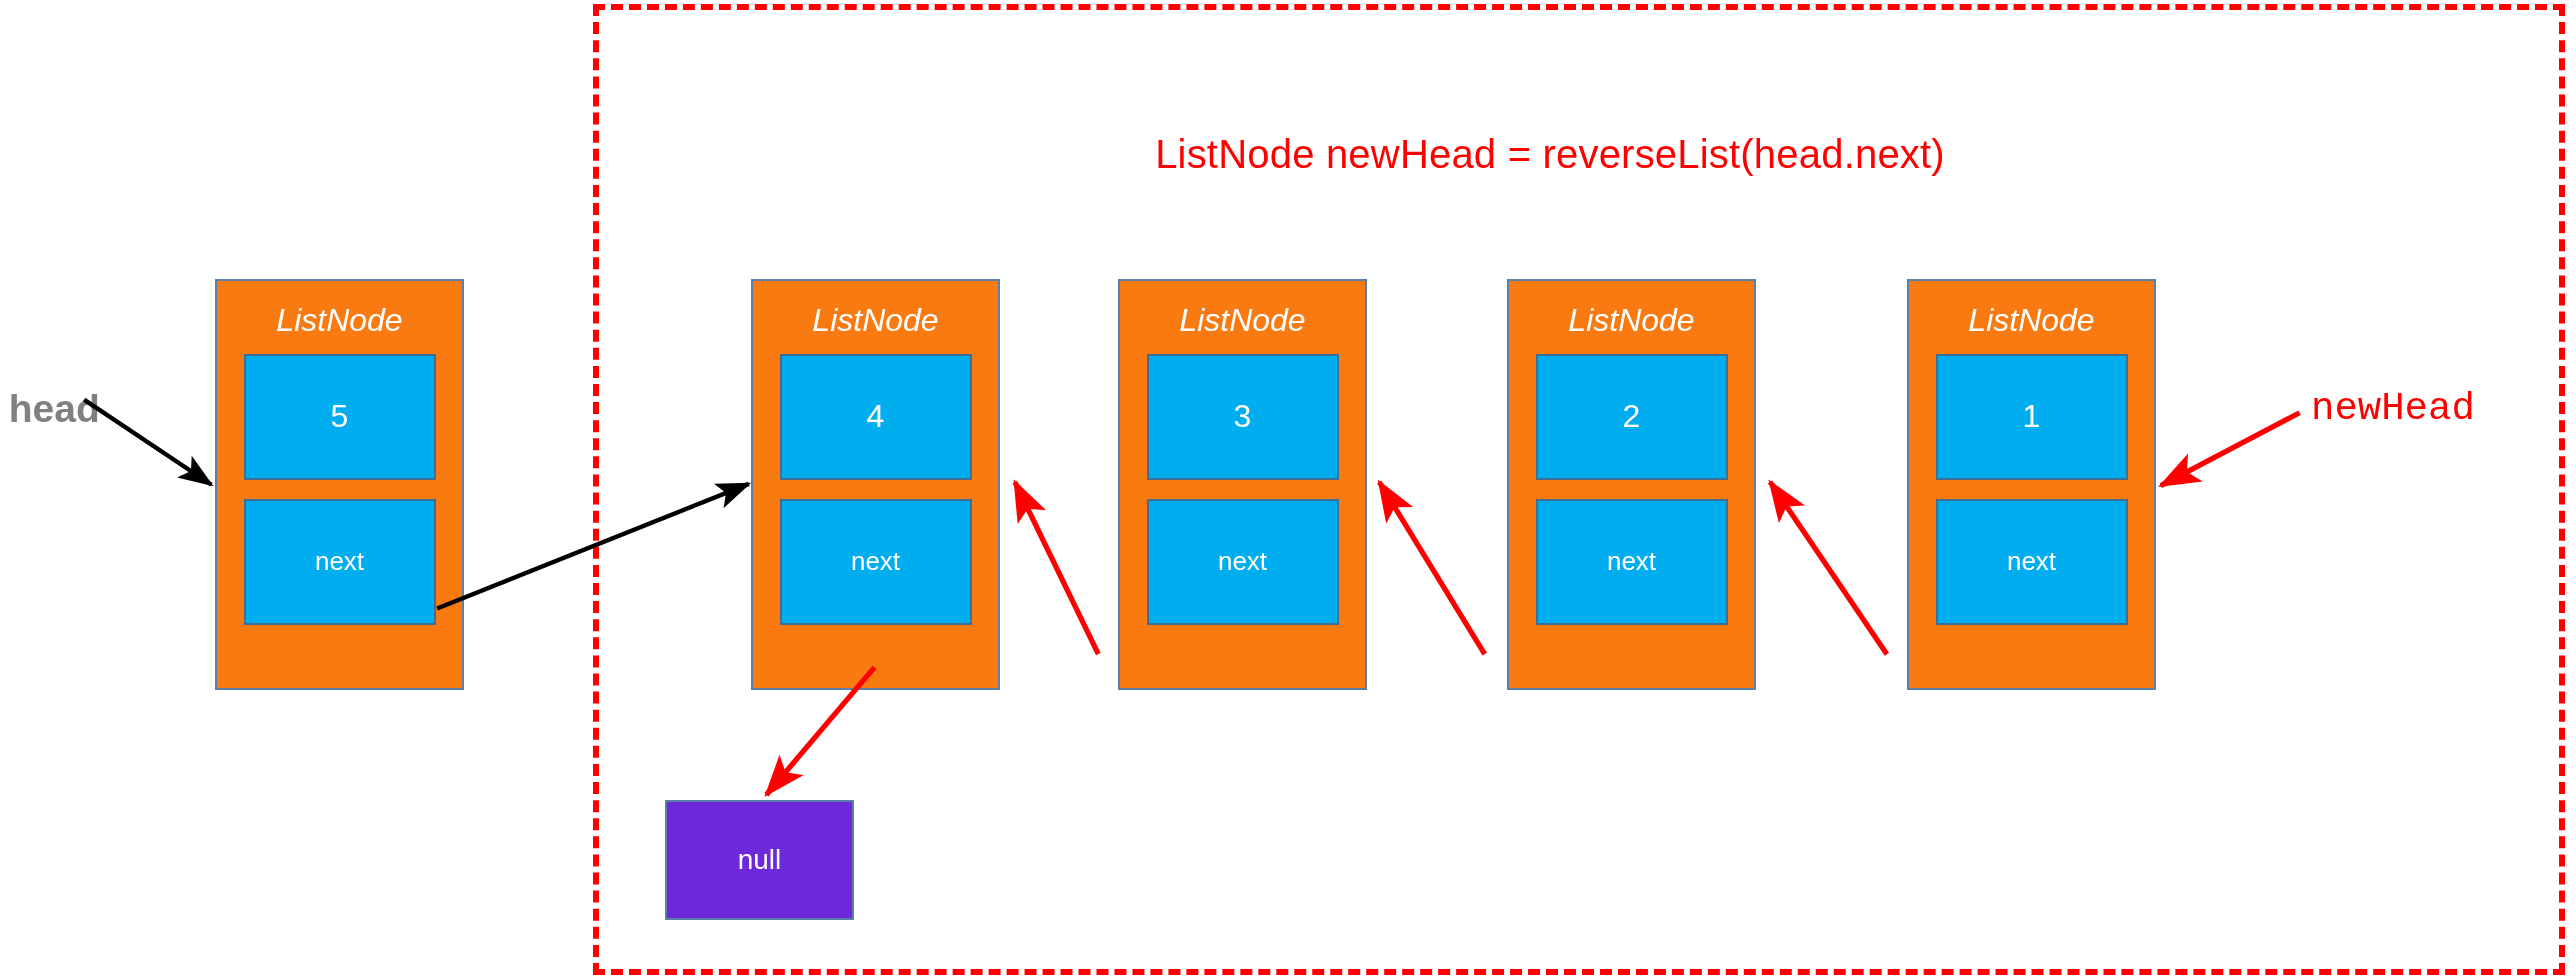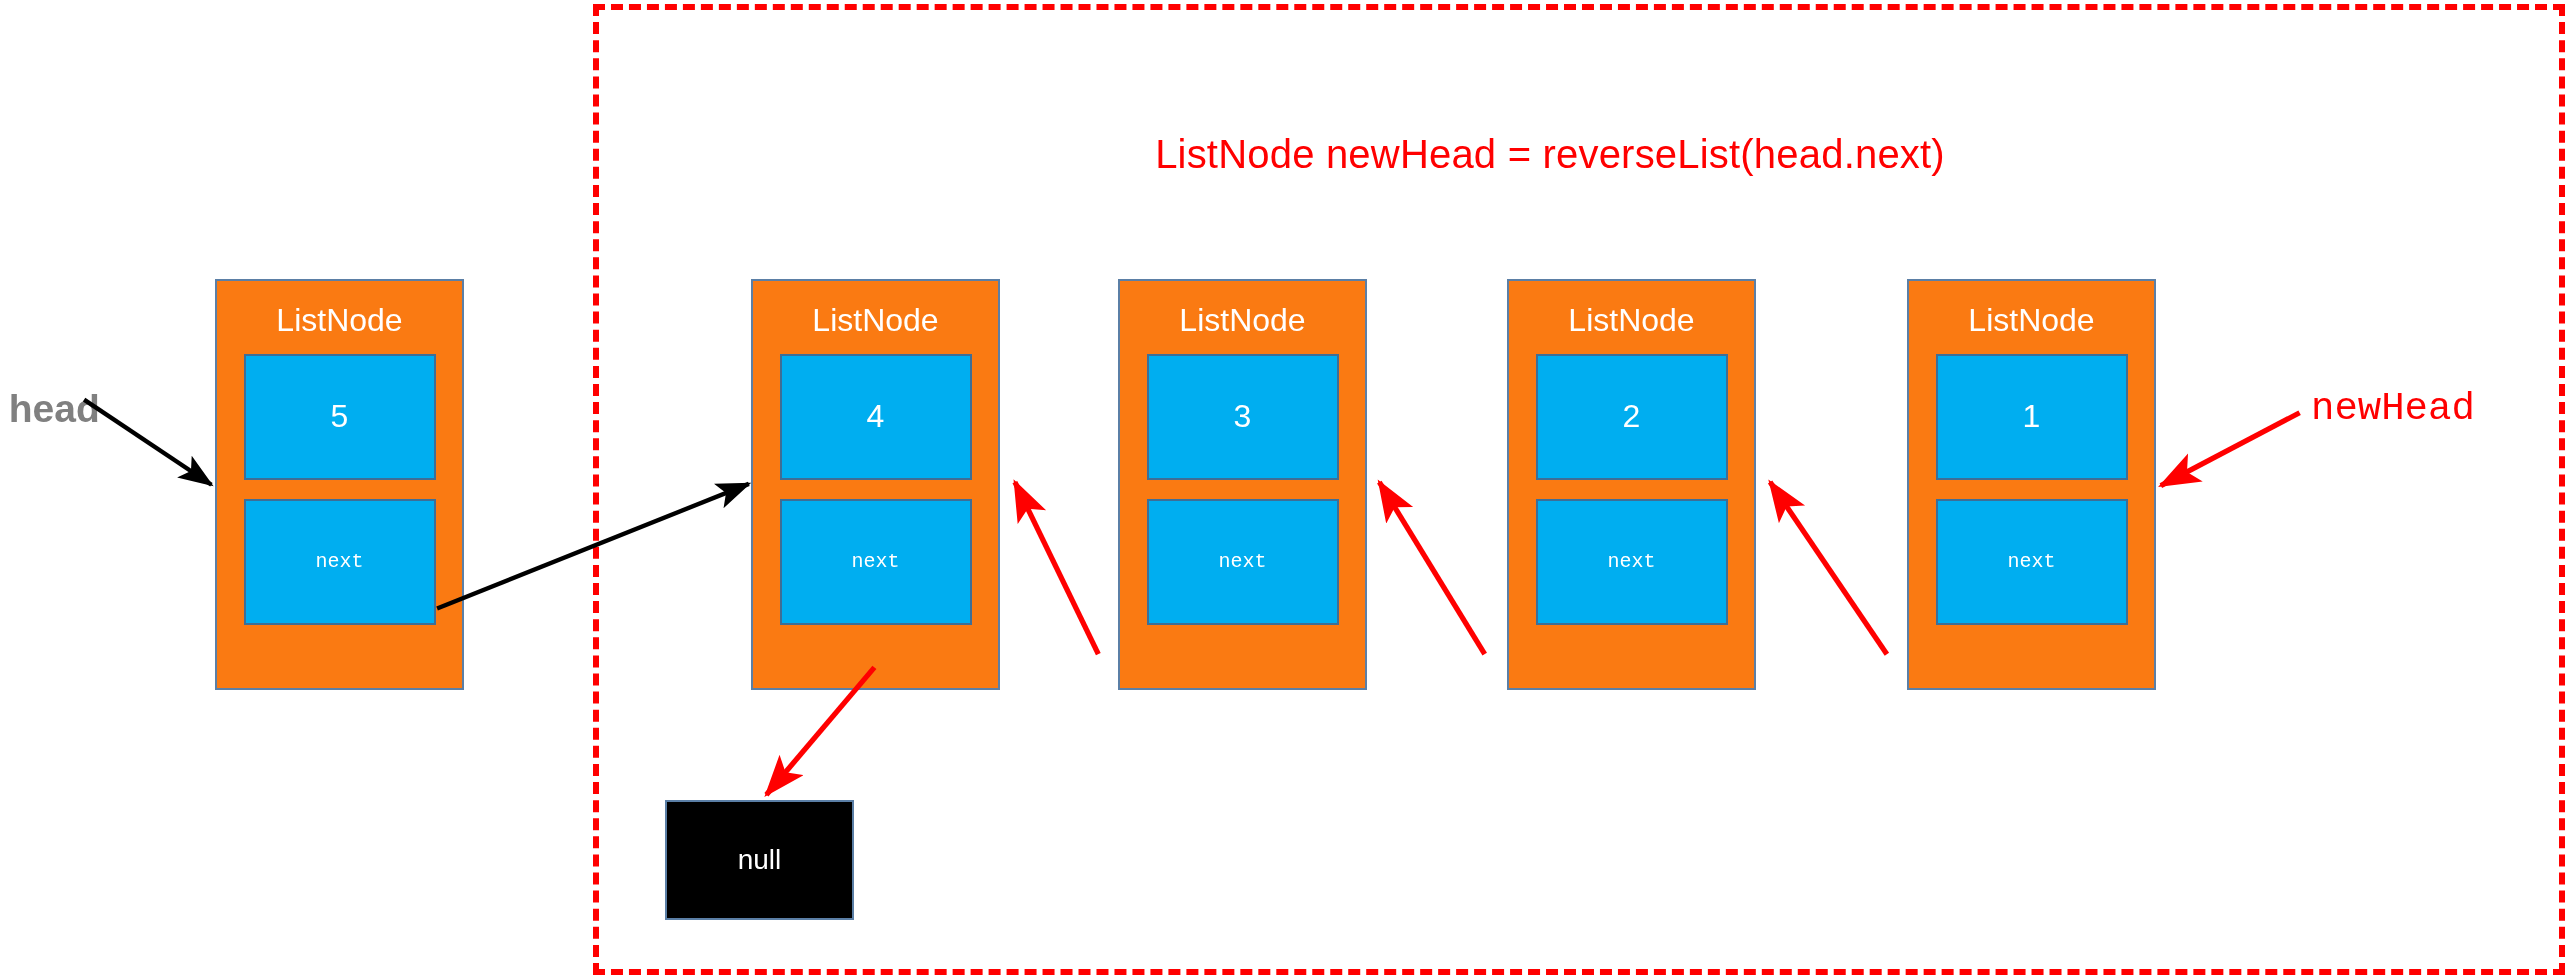--- a/index.html
+++ b/index.html
@@ -45,35 +45,36 @@
     flex-direction: column;
     align-items: center;
   }
   .node-title {
     color: #FFFFFF;
     font-size: 32px;
     line-height: 1;
     margin-top: 23px;
     margin-bottom: 17.6px;
     white-space: nowrap;
+    font-style: italic;
   }
   .cell {
     box-sizing: border-box;
     width: 192px;
     height: 126px;
     background: #00AEF0;
     border: 2.6px solid #3E6E96;
     display: flex;
     align-items: center;
     justify-content: center;
     color: #FFFFFF;
     font-size: 32px;
   }
   .cell.value { margin-bottom: 19.3px; }
-  .cell.next  { font-size: 20px; font-family: Liberation Mono, monospace; }
+  .cell.next  { font-size: 26px; }
 
   
   #null-box {
     position: absolute;
     box-sizing: border-box;
     background: #00A64F;
     border: 2.6px solid #5B7FA6;
     display: flex;
     align-items: center;
     justify-content: center;
@@ -131,21 +132,21 @@
     <div class="cell value" style="background: rgb(0, 174, 240); border-color: rgb(62, 110, 150);">2</div>
     <div class="cell next" style="background: rgb(0, 174, 240); border-color: rgb(62, 110, 150);">next</div>
   </div>
 
   <div class="node" id="node-1" style="left: 1907px; top: 279px; width: 249px; height: 411px; background: rgb(250, 122, 18); border-color: rgb(91, 127, 166);">
     <div class="node-title">ListNode</div>
     <div class="cell value" style="background: rgb(0, 174, 240); border-color: rgb(62, 110, 150);">1</div>
     <div class="cell next" style="background: rgb(0, 174, 240); border-color: rgb(62, 110, 150);">next</div>
   </div>
 
-  <div id="null-box" style="left: 665px; top: 800px; width: 189px; height: 120px; background: #000000; border-color: rgb(91, 127, 166);">null</div>
+  <div id="null-box" style="left: 665px; top: 800px; width: 189px; height: 120px; background: #6d28d9; border-color: rgb(91, 127, 166);">null</div>
 
   <div class="ptr-label" id="head-label" style="left: 8.8px; top: 387px; color: rgb(128, 128, 128); font-weight: bold;">head</div>
   <div class="ptr-label" id="newhead-label" style="left: 2311px; top: 387px; color: rgb(255, 0, 0); font-family: Liberation Mono, monospace;">newHead</div>
 
   <svg id="arrow-layer" viewBox="0 0 2932 1116" xmlns="http://www.w3.org/2000/svg">
     <defs>
       <marker id="ah-black" markerWidth="9" markerHeight="9" refX="7.4" refY="3" orient="auto" markerUnits="strokeWidth">
         <path d="M0,0 L8,3 L0,6 L1.8,3 Z" fill="#000000"></path>
       </marker>
       <marker id="ah-red" markerWidth="9" markerHeight="9" refX="7.4" refY="3" orient="auto" markerUnits="strokeWidth">

